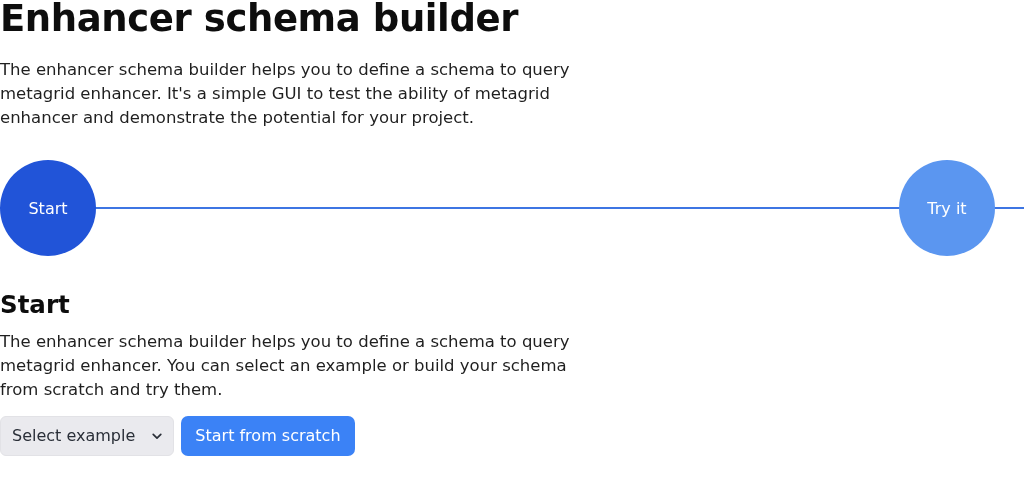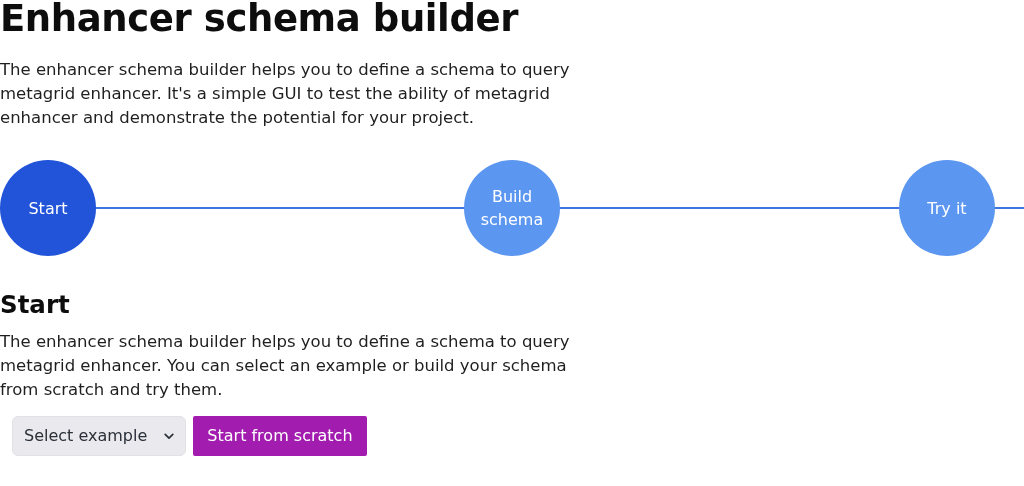--- a/index.html
+++ b/index.html
@@ -115,21 +115,21 @@
     width: 606px;
     margin: 0;
     font-size: 16.5px;
     line-height: 24px;
     color: #1f1f1f;
   }
 
   
   .controls {
     position: absolute;
-    left: 12px;
+    left: 0px;
     top: 416px;
     display: flex;
     align-items: center;
     gap: 7px;
   }
 
   .select-wrap {
     position: relative;
     display: inline-flex;
     align-items: center;
@@ -156,23 +156,23 @@
     height: 12px;
   }
   .chevron-down svg { display: block; }
 
   .primary-button {
     display: inline-flex;
     align-items: center;
     justify-content: center;
     height: 40px;
     padding: 0 14px;
-    background: #a21caf;
+    background: #3b82f6;
     border: none;
-    border-radius: 2px;
+    border-radius: 7px;
     color: #ffffff;
     font-family: "DejaVu Sans", "Liberation Sans", sans-serif;
     font-size: 16px;
     line-height: 20px;
     white-space: nowrap;
     cursor: pointer;
   }
 </style>
 </head>
 <body>
@@ -183,23 +183,20 @@
 
   <p class="intro-paragraph">The enhancer schema builder helps you to define a schema to query metagrid enhancer. It's a simple GUI to test the ability of metagrid enhancer and demonstrate the potential for your project.</p>
 
   <div class="stepper">
     <div class="stepper-line"></div>
 
     <div class="step is-active step-start">
       <span class="step-label">Start</span>
     </div>
 
-    <div class="step is-inactive step-build">
-      <span class="step-label">Build schema</span>
-    </div>
 
     <div class="step is-inactive step-tryit">
       <span class="step-label">Try it</span>
     </div>
   </div>
 
   <h2 class="section-title">Start</h2>
 
   <p class="section-paragraph">The enhancer schema builder helps you to define a schema to query metagrid enhancer. You can select an example or build your schema from scratch and try them.</p>
 

